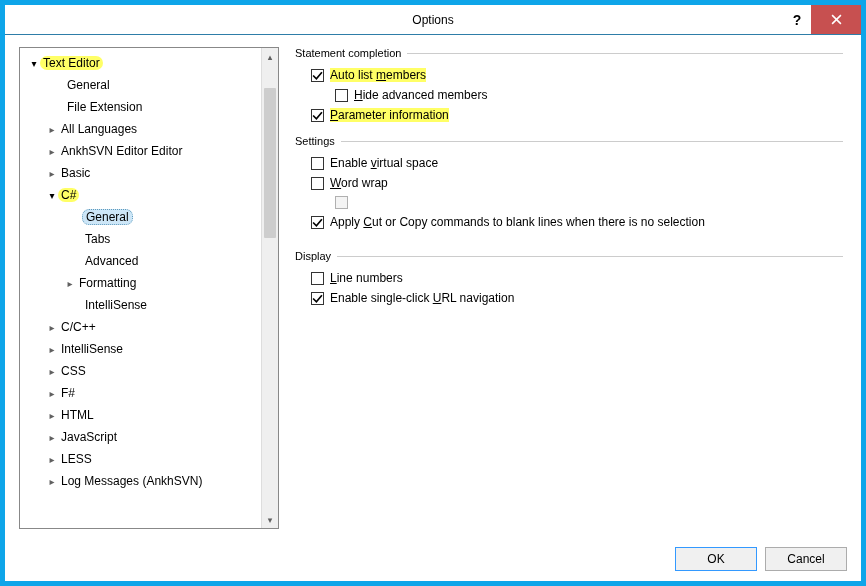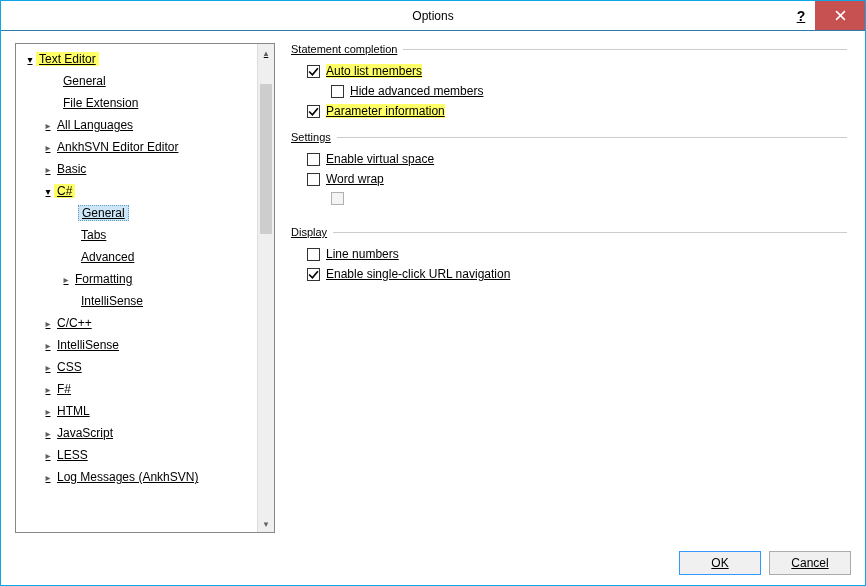--- a/index.html
+++ b/index.html
@@ -6,26 +6,25 @@
   body {
     margin: 0;
     font-family: "Segoe UI", Tahoma, sans-serif;
     font-size: 12px;
     background: #fff;
     color: #000;
   }
   .window {
     width: 866px;
     height: 586px;
-    border: 1px solid #0ea5e9;
+    border: 5px solid #0ea5e9;
     background: #fff;
     position: relative;
     display: flex;
     flex-direction: column;
-    text-decoration: underline;
   }
   .titlebar {
     height: 30px;
     background: #fff;
     border-bottom: 1px solid #2e7da8;
     display: flex;
     align-items: center;
     position: relative;
   }
   .title-text {
@@ -110,21 +109,21 @@
     white-space: nowrap;
   }
   .tree-item .exp {
     width: 12px;
     text-align: center;
     font-size: 10px;
     color: #606060;
     display:inline-block;
   }
   .tree-item .exp.filled { color:#000; }
-  .tree-item .lbl { padding: 0 3px; }
+  .tree-item .lbl { padding: 0 3px; border-radius: 7px; }
   .highlight { background: #ffff66; }
   .selected {
     background: #cde6f7;
     border: 1px dotted #5f9bbd;
     padding: 0 2px;
   }
   .indent1 { padding-left: 26px; }
   .indent2 { padding-left: 44px; }
   .indent3 { padding-left: 62px; }
 
@@ -322,20 +321,28 @@
           <span class="chk"></span>
           <span class="opt-label">Enable <span class="u">v</span>irtual space</span>
         </div>
         <div class="opt-row">
           <span class="chk"></span>
           <span class="opt-label"><span class="u">W</span>ord wrap</span>
         </div>
         <div class="opt-row sub">
           <span class="chk disabled"></span>
         </div>
+        <div class="opt-row">
+          <span class="chk checked">
+              <svg viewBox="0 0 10 10">
+                <path d="M1 5 L4 8 L9 2" stroke="#000" stroke-width="1.5" fill="none"></path>
+              </svg>
+            </span>
+          <span class="opt-label">Apply <span class="u">C</span>ut or Copy commands to blank lines when there is no selection</span>
+        </div>
       </fieldset>
 
       <fieldset style="margin-top:18px;">
         <legend>Display</legend>
         <div class="opt-row">
           <span class="chk"></span>
           <span class="opt-label"><span class="u">L</span>ine numbers</span>
         </div>
         <div class="opt-row">
           <span class="chk checked">

